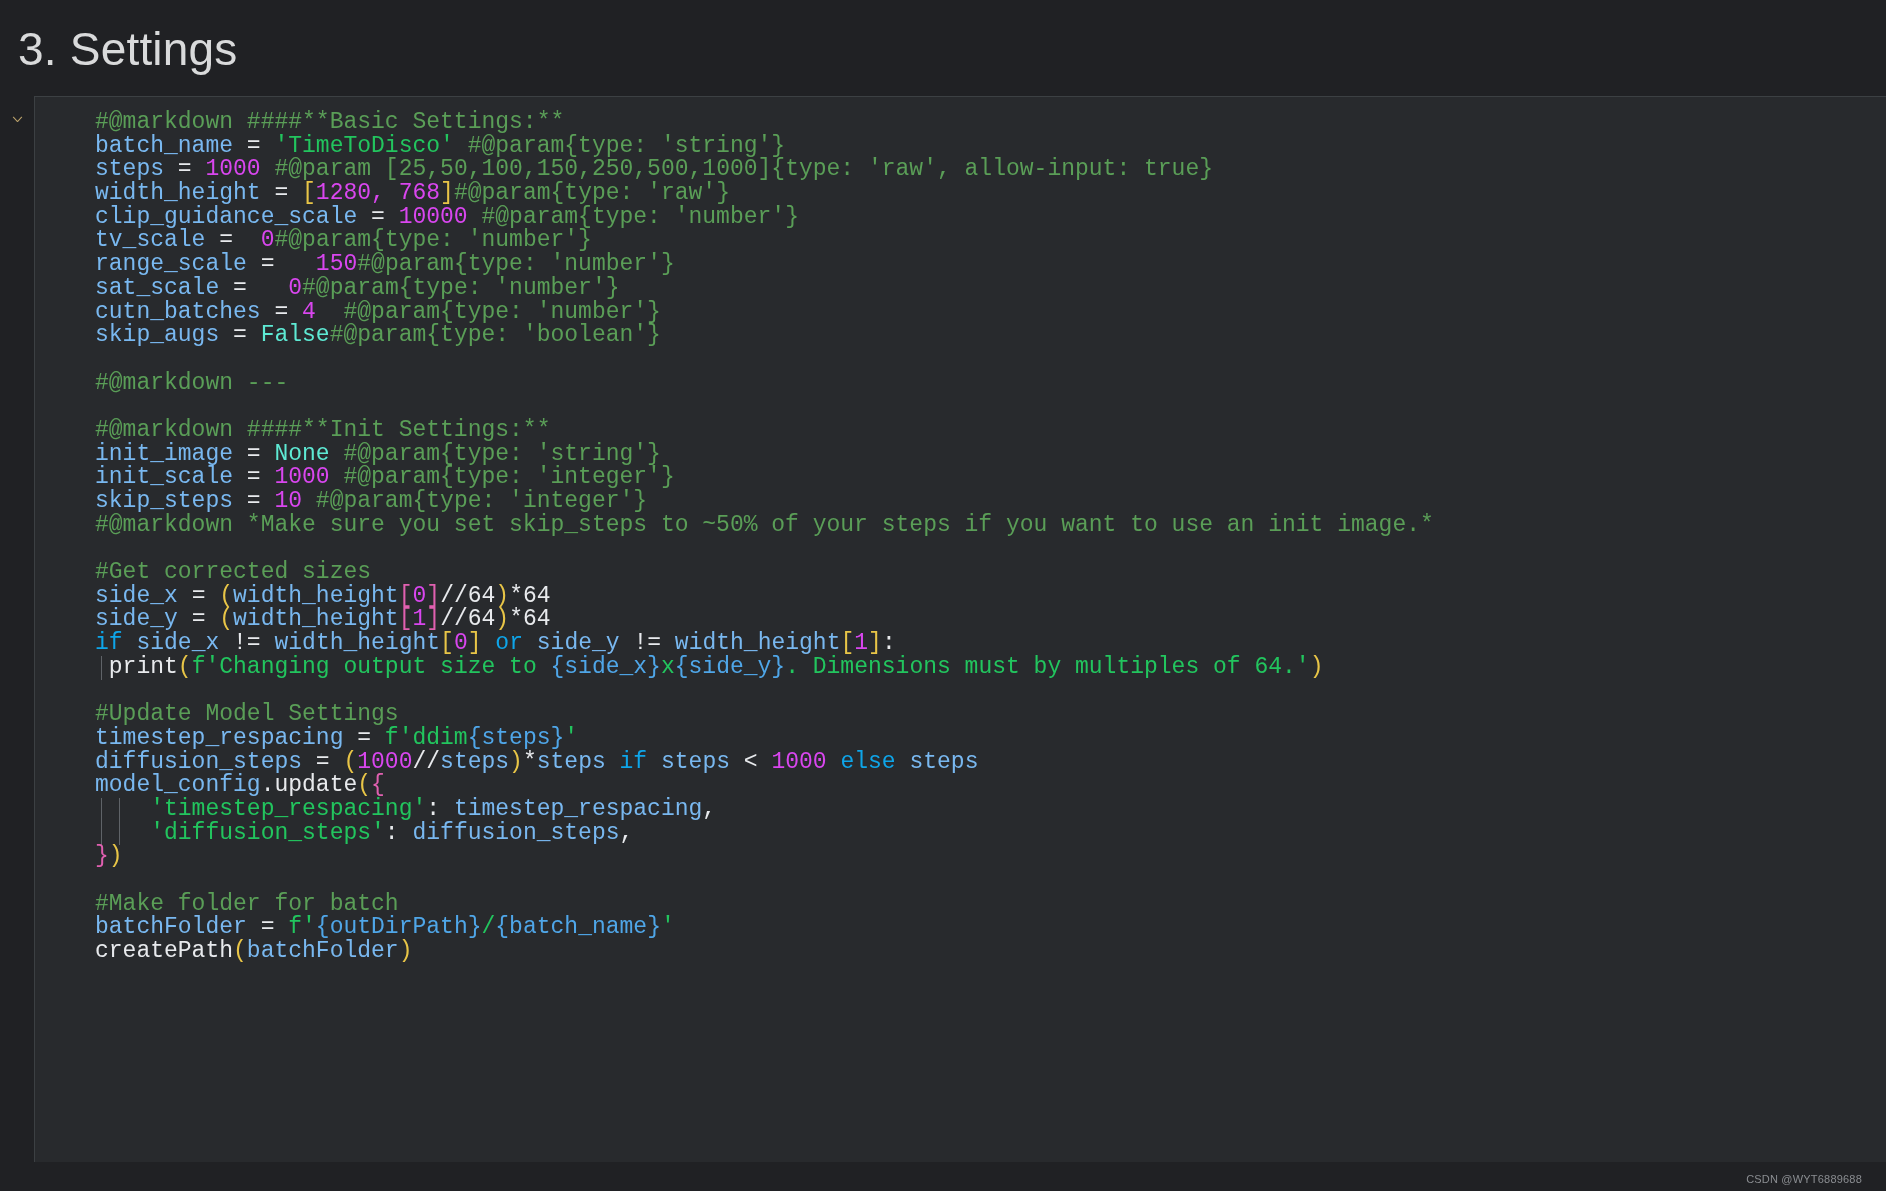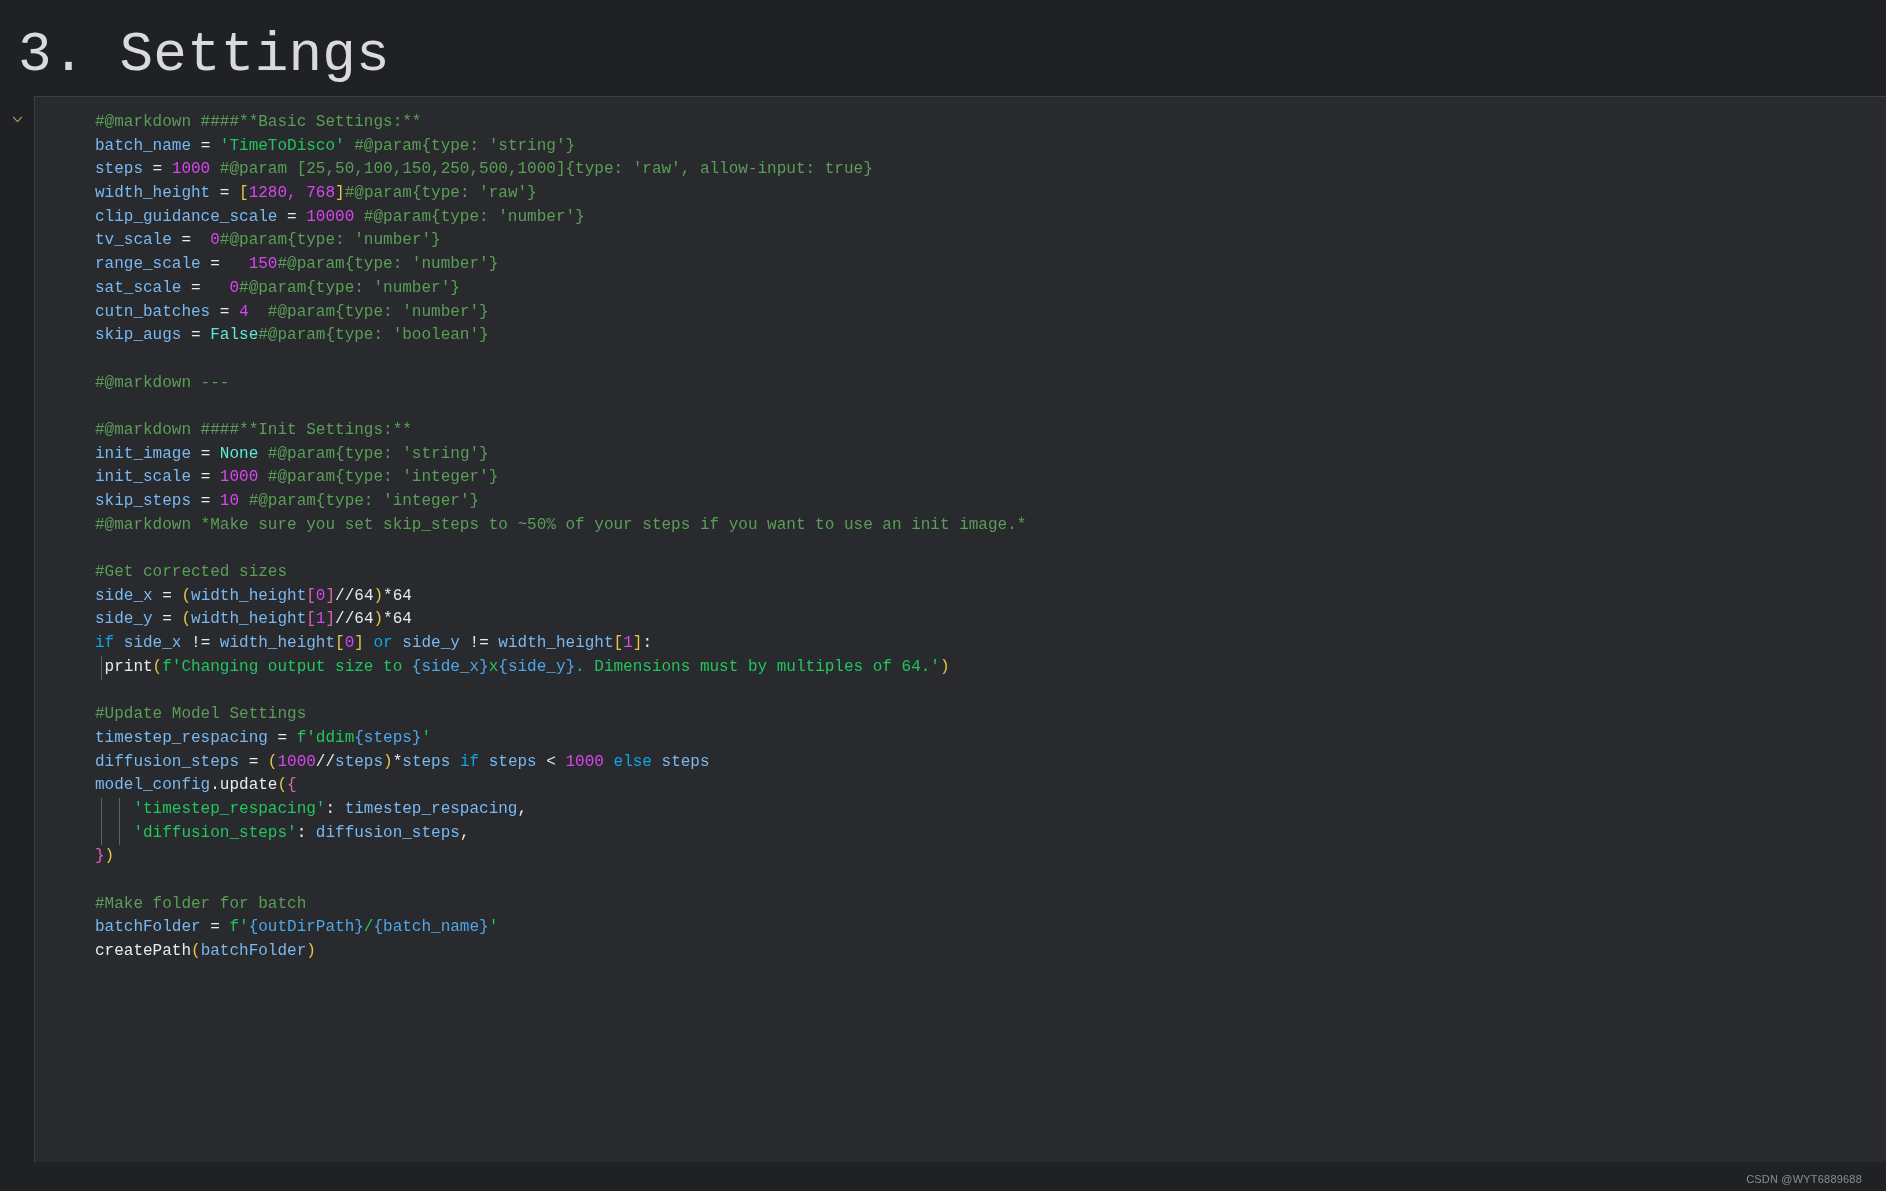--- a/index.html
+++ b/index.html
@@ -20,25 +20,25 @@
     background: #202124;
     box-sizing: border-box;
   }
   .section-header {
     padding: 22px 0 0 18px;
     height: 96px;
     box-sizing: border-box;
   }
   .section-title {
     color: #d9dadb;
-    font-size: 56px;
+    font-size: 46px;
     font-weight: 400;
     letter-spacing: 0.2px;
     line-height: 1.2;
-    font-family: Liberation Mono, monospace;
+    font-family: Liberation Sans, sans-serif;
     white-space: pre;
   }
   .cell-wrap {
     position: relative;
     margin-left: 34px;
     margin-right: 0;
     height: 1066px;
   }
   .collapse-gutter {
     position: absolute;
@@ -61,21 +61,21 @@
     border: 1px solid #3c4043;
     border-right: none;
     border-bottom: none;
     height: 1066px;
     box-sizing: border-box;
     overflow: hidden;
   }
   .code-body {
     padding: 14px 0 0 0;
     font-family: "Liberation Mono", "DejaVu Sans Mono", monospace;
-    font-size: 16px;
+    font-size: 23px;
     line-height: 23.7px;
     white-space: pre;
     color: #e8eaed;
   }
   .ln {
     padding-left: 60px;
     height: 23.7px;
     white-space: pre;
     position: relative;
   }

